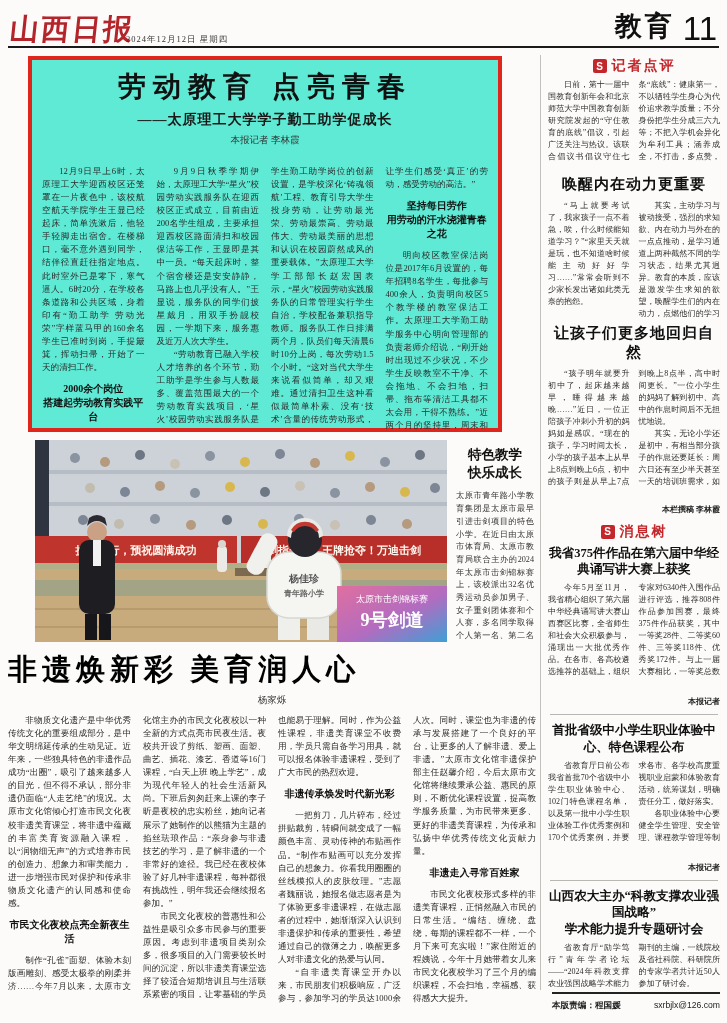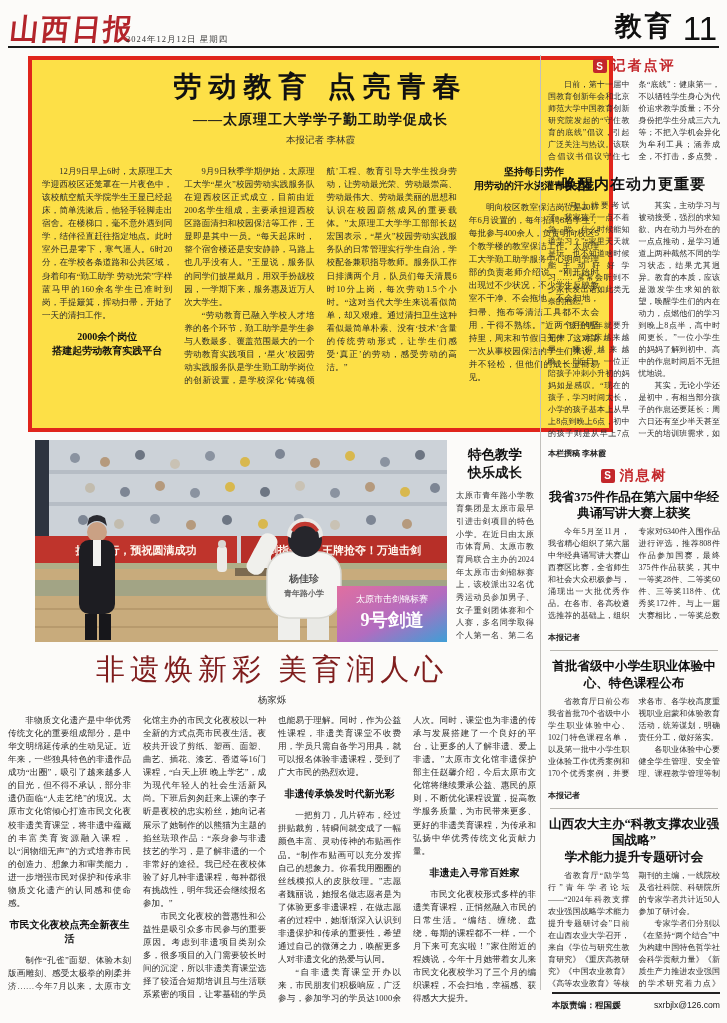--- a/index.html
+++ b/index.html
@@ -8,54 +8,54 @@
   
   .masthead{position:absolute;left:8px;top:8px;right:8px;height:38px;}
   .logo{position:absolute;left:2px;top:2px;font-size:29px;font-weight:bold;color:#b3252b;
         transform:skewX(-6deg);letter-spacing:2px;font-family:"DejaVu Serif",serif;}
   .dateline{position:absolute;left:118px;top:26px;font-size:8.5px;color:#333;letter-spacing:1px;}
   .section-wrap{position:absolute;right:2px;top:0;display:flex;align-items:flex-end;gap:8px;}
   .section-name{font-size:27px;font-weight:bold;letter-spacing:3px;color:#101010;}
   .page-num{font-size:33px;color:#101010;font-family:"Liberation Sans",sans-serif;line-height:0.95;}
   .masthead-rule{position:absolute;left:8px;right:8px;top:46px;height:2px;background:#1a1a1a;}
   
-  .lead-box{position:absolute;left:28px;top:56px;width:585px;height:376px;box-sizing:border-box;
-            border:4px solid #e0251c;background:#fde047;padding:4px 10px 6px;}
+  .lead-box{position:absolute;left:28px;top:56px;width:474px;height:376px;box-sizing:border-box;
+            border:4px solid #e0251c;background:#5eead4;padding:4px 10px 6px;}
   .lead-title{text-align:center;font-size:28px;font-weight:bold;letter-spacing:7px;color:#111;margin-top:4px;}
   .lead-subtitle{text-align:center;font-size:14px;font-weight:bold;color:#191919;margin-top:5px;letter-spacing:1px;}
   .lead-byline{text-align:center;font-size:9.5px;color:#333;margin:5px 0 18px;}
   .lead-cols{column-count:4;column-gap:12px;font-size:8.6px;line-height:1.52;text-align:justify;
              height:268px;overflow:hidden;color:#2b2b2b;}
   .para{margin:0;text-indent:2em;}
   .subhead{font-weight:bold;text-align:center;font-size:10px;line-height:1.4;margin:8px 0;break-inside:avoid;color:#111;}
   
   .photo{position:absolute;left:35px;top:440px;width:412px;height:202px;background:#cfd4d8;}
   .photo svg{display:block;}
   .photo-side{position:absolute;left:456px;top:446px;width:78px;height:196px;overflow:hidden;}
   .photo-side-title{font-size:13.5px;font-weight:bold;text-align:center;line-height:1.35;color:#111;margin-bottom:8px;}
   .photo-caption{font-size:8.2px;line-height:1.55;text-align:justify;color:#333;}
   
   .feature{position:absolute;left:8px;top:650px;width:528px;height:366px;overflow:hidden;}
-  .feature-title{text-align:center;font-size:29px;font-weight:normal;letter-spacing:5px;color:#7f1d1d;}
+  .feature-title{font-size:29px;font-weight:bold;letter-spacing:5px;color:#000000;}
   .feature-byline{text-align:center;font-size:9.5px;color:#333;margin:4px 0 7px;}
   .feature-cols{column-count:4;column-gap:12px;font-size:8.6px;line-height:1.52;text-align:justify;
                 height:292px;overflow:hidden;color:#2b2b2b;}
   
   .vrule{position:absolute;left:540px;top:55px;width:1px;height:935px;background:#c2c0bc;}
   .sidebar{position:absolute;left:548px;top:55px;width:172px;height:935px;overflow:hidden;}
   .sb-label{display:flex;align-items:center;justify-content:center;gap:5px;margin:2px 0 4px;}
   .s-badge{display:inline-flex;align-items:center;justify-content:center;width:14px;height:14px;
            background:#c3272b;color:#fff;font-weight:bold;font-size:10px;border-radius:2px;
            font-family:"Liberation Sans",sans-serif;}
   .sb-label-text{font-size:14px;font-weight:bold;color:#c3272b;letter-spacing:2px;}
   .sb-head{font-size:15px;font-weight:bold;text-align:center;letter-spacing:1px;color:#101010;margin:4px 0 5px;line-height:1.3;}
   .sb-head.small{font-size:12.6px;letter-spacing:0;}
   .pre{white-space:pre-line;}
   .sb-text{column-count:2;column-gap:9px;font-size:8px;line-height:1.5;text-align:justify;color:#2d2d2d;overflow:hidden;}
-  .sb-sig{font-size:8px;font-weight:bold;text-align:left;color:#222;margin-top:2px;}
+  .sb-sig{font-size:8px;font-weight:bold;text-align:right;color:#222;margin-top:10px;}
   .sb-divider{height:1px;background:#b9b7b2;margin:7px 2px;}
   
   .footer{position:absolute;left:552px;top:992px;width:168px;}
   .footer-rule{height:1.5px;background:#222;margin-bottom:6px;}
   .footer-line{display:flex;justify-content:space-between;font-size:8.6px;color:#222;}
   .footer-editor{font-weight:bold;}
   .footer-email{font-family:"Liberation Sans",sans-serif;}
 </style>
 </head>
 <body>
@@ -226,20 +226,21 @@
 
     <div>
       <div class="sb-head">唤醒内在动力更重要</div>
       <div class="sb-text" style="max-height:120px">
           <p class="para">“马上就要考试了，我家孩子一点不着急，唉，什么时候能知道学习？”“家里天天就是玩，也不知道啥时候能主动好好学习……”常常会听到不少家长发出诸如此类无奈的抱怨。</p>
           <p class="para">其实，主动学习与被动接受，强烈的求知欲、内在动力与外在的一点点推动，是学习通道上两种截然不同的学习状态，结果尤其迥异。教育的本质，应该是激发学生求知的欲望，唤醒学生们的内在动力，点燃他们的学习热情和求知欲。教育的真谛不是灌输而是点燃，一万次灌输不如一次真正的唤醒。</p>
         </div>
     </div>
 
     <div>
+      <div class="sb-head">让孩子们更多地回归自然</div>
       <div class="sb-text" style="max-height:126px">
           <p class="para">“孩子明年就要升初中了，起床越来越早，睡得越来越晚……”近日，一位正陪孩子冲刺小升初的妈妈如是感叹。“现在的孩子，学习时间太长，小学的孩子基本上从早上8点到晚上6点，初中的孩子则是从早上7点到晚上8点半，高中时间更长。”一位小学生的妈妈了解到初中、高中的作息时间后不无担忧地说。</p>
           <p class="para">其实，无论小学还是初中，有相当部分孩子的作息还要延长：周六日还有至少半天甚至一天的培训班需求，如此一来，孩子们一周可能有6天时间都是在学校这个环境氛围中度过的。美国作家理查德·洛夫在其著作《林间最后的小孩》中，深刻揭示了儿童与自然之间令人惊异的断裂。今天，生活在信息时代、伴随着各种电子产品长大的一代，在校时间太长，与大自然接触太少，甚至回家后与玩耍、快乐相伴随的快乐童年也大打折扣，结果，肥胖、视力下降、体质弱化，甚至抑郁、焦虑等健康隐患屡见不鲜。</p>
         </div>
       <div class="sb-sig">本栏撰稿 李林霞</div>
     </div>
 
     <div class="sb-label" style="margin-top:8px">
       <span class="s-badge">S</span>
       <span class="sb-label-text">消息树</span>

